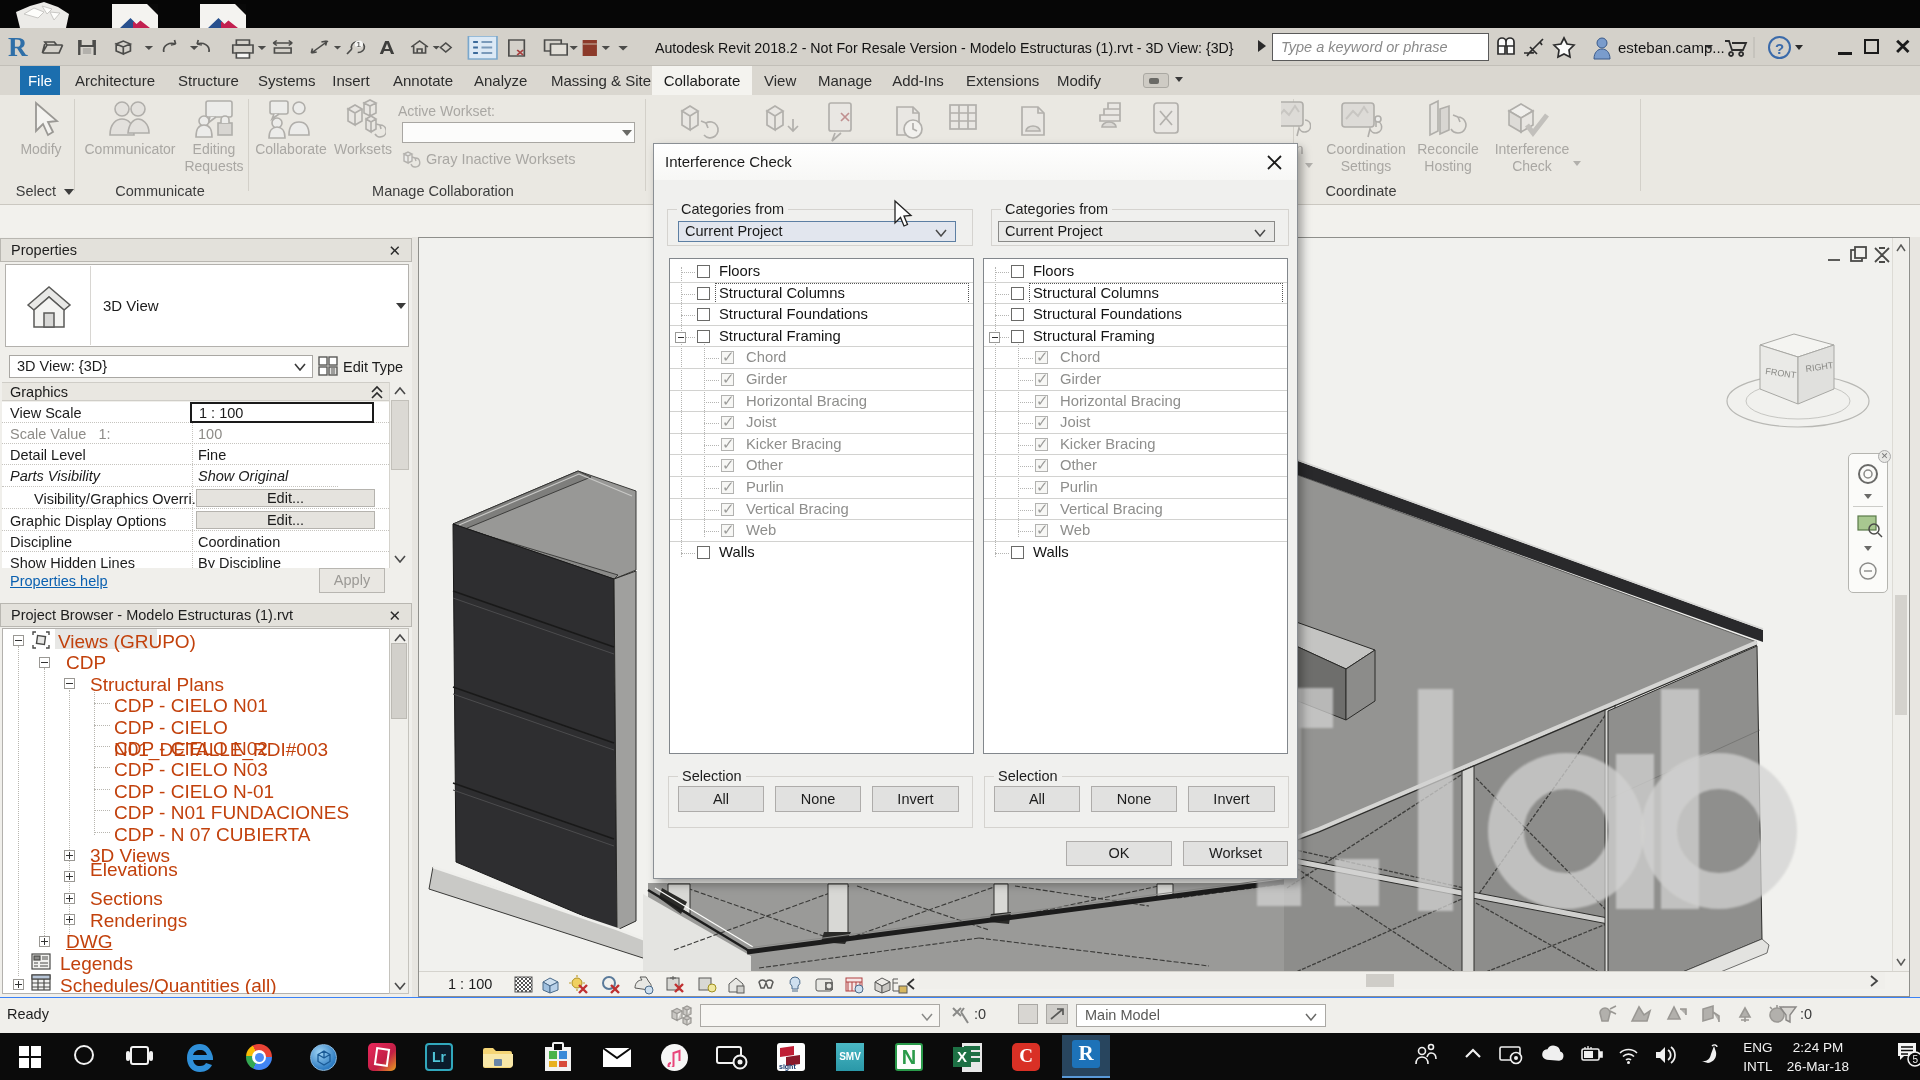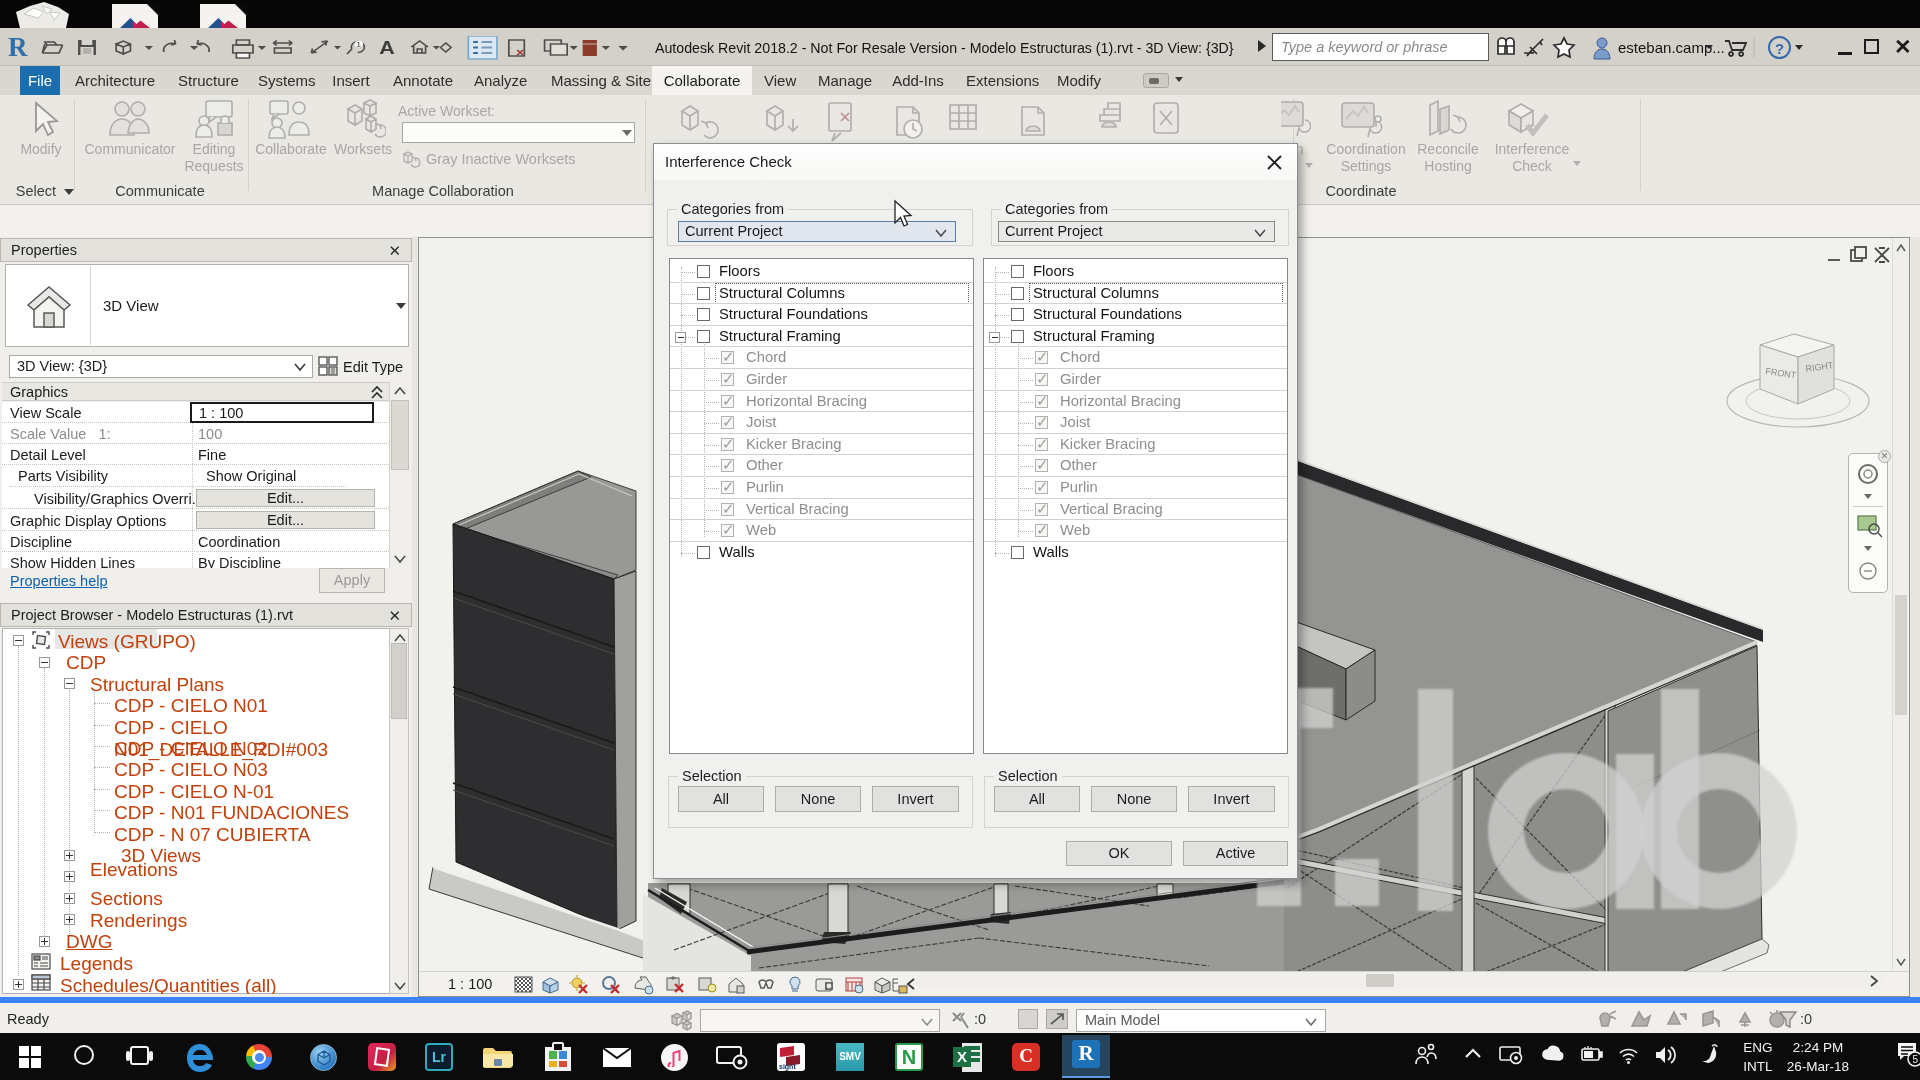--- a/index.html
+++ b/index.html
@@ -11,21 +11,21 @@
 #ribbon{left:0;top:95px;width:1920px;height:110px;background:#eae8e2;border-bottom:1px solid #cbc8c1;}
 #optbar{left:0;top:205px;width:1920px;height:32px;background:#f2f1ed;}
 .tab{position:absolute;top:0;height:29px;line-height:29px;font-size:15px;color:#2d2d2d;text-align:center;}
 .rlbl{position:absolute;font-size:14px;color:#a9a7a3;text-align:center;line-height:17px;}
 .rgrp{position:absolute;top:88px;font-size:14.5px;color:#3d3d3d;text-align:center;}
 .rdiv{position:absolute;top:4px;width:1px;height:92px;background:#d3d0c9;}
 
 #panels{left:0;top:237px;width:412px;height:760px;background:#f0efeb;}
 .ptitle{position:absolute;left:0;width:412px;height:24px;background:#e3e1db;border:1px solid #b9b7b1;font-size:14.5px;color:#1d1d1d;line-height:23px;padding-left:10px;}
 
-#statusbar{left:0;top:997px;width:1920px;height:36px;background:#f0efeb;border-top:6px solid #3b82f6;font-size:14.5px;color:#1e1e1e;}
+#statusbar{left:0;top:997px;width:1920px;height:36px;background:#f0efeb;border-top:1px solid #3b82f6;font-size:14.5px;color:#1e1e1e;}
 #taskbar{left:0;top:1033px;width:1920px;height:47px;background:#0b0b0b;}
 
 #viewport{left:418px;top:237px;width:1492px;height:760px;background:#f1f1ee;border:1px solid #8f8f8b;}
 
 #dlg{left:653px;top:143px;width:645px;height:736px;background:#f0f0ee;border:1px solid #8a8f94;box-shadow:4px 5px 9px rgba(0,0,0,0.35);}
 #dlgtitle{position:absolute;left:0;top:0;width:643px;height:36px;background:linear-gradient(#ffffff,#f7f7f5);font-size:15px;color:#1a1a1a;line-height:36px;padding-left:11px;}
 .gbox{position:absolute;border:1px solid #d5d3cf;}
 .glab{position:absolute;top:-9px;left:9px;background:#f0f0ee;padding:0 4px;font-size:14.5px;color:#1c1c1c;}
 .tree{position:absolute;background:#fff;border:1px solid #82878c;}
 .wbtn{position:absolute;background:#e1e1e0;border:1px solid #aeacaa;font-size:14.5px;color:#1c1c1c;text-align:center;}
@@ -350,21 +350,21 @@
           <span class="abs" style="left:188px;top:0px;width:184px;height:21px;border:2px solid #1a1a1a;background:#fff;padding:1px 0 0 7px;">1 : 100</span>
         </div>
     <div class="abs" style="left:0;top:21px;width:387px;height:21px;border-bottom:1px dotted #c6c4bf;color:#8e8c88;">
           <span class="abs" style="left:8px;top:3px;">Scale Value&nbsp;&nbsp;&nbsp;1:</span>
           <span class="abs" style="left:196px;top:3px;">100</span>
         </div>
     <div class="abs" style="left:0;top:42px;width:387px;height:21px;border-bottom:1px dotted #c6c4bf;">
           <span class="abs" style="left:8px;top:3px;">Detail Level</span>
           <span class="abs" style="left:196px;top:3px;">Fine</span>
         </div>
-    <div class="abs" style="left:8px;top:63px;width:336px;height:22px;border-bottom:1px dotted #c6c4bf;">
+    <div class="abs" style="left:0;top:63px;width:336px;height:22px;border-bottom:1px dotted #c6c4bf;font-style:italic;">
           <span class="abs" style="left:8px;top:3px;">Parts Visibility</span>
           <span class="abs" style="left:196px;top:3px;">Show Original</span>
         </div>
     <div class="abs" style="left:0;top:85px;width:387px;height:22px;border-bottom:1px dotted #c6c4bf;">
           <span class="abs" style="left:8px;top:4px;margin-left:24px;">Visibility/Graphics Overri...</span>
           <span class="abs" style="left:194px;top:2px;width:179px;height:18px;background:#e5e3de;border:1px solid #b5b3ae;text-align:center;line-height:17px;">Edit...</span>
         </div>
     <div class="abs" style="left:0;top:107px;width:387px;height:22px;border-bottom:1px dotted #c6c4bf;">
           <span class="abs" style="left:8px;top:4px;">Graphic Display Options</span>
           <span class="abs" style="left:194px;top:2px;width:179px;height:18px;background:#e5e3de;border:1px solid #b5b3ae;text-align:center;line-height:17px;">Edit...</span>
@@ -432,21 +432,21 @@
     <div class="abs" style="left:112px;top:89px;">CDP - CIELO N01_DETALLE_RDI#003</div>
     <div class="abs" style="left:112px;top:110px;">CDP - CIELO N02</div>
     <div class="abs" style="left:112px;top:131px;">CDP - CIELO N03</div>
     <div class="abs" style="left:112px;top:153px;">CDP - CIELO N-01</div>
     <div class="abs" style="left:112px;top:174px;">CDP - N01 FUNDACIONES</div>
     <div class="abs" style="left:112px;top:196px;">CDP - N 07 CUBIERTA</div>
     <div class="abs" style="left:62px;top:222px;width:11px;height:11px;border:1px solid #9a9894;background:#fff;">
           <div class="abs" style="left:1px;top:4px;width:7px;height:1px;background:#333;"></div>
           <div class="abs" style="left:4px;top:1px;width:1px;height:7px;background:#333;"></div>
         </div>
-    <div class="abs" style="left:88px;top:217px;margin-left:31px;">3D Views</div>
+    <div class="abs" style="left:88px;top:217px;">3D Views</div>
     <div class="abs" style="left:62px;top:243px;width:11px;height:11px;border:1px solid #9a9894;background:#fff;">
           <div class="abs" style="left:1px;top:4px;width:7px;height:1px;background:#333;"></div>
           <div class="abs" style="left:4px;top:1px;width:1px;height:7px;background:#333;"></div>
         </div>
     <div class="abs" style="left:88px;top:231px;">Elevations</div>
     <div class="abs" style="left:62px;top:265px;width:11px;height:11px;border:1px solid #9a9894;background:#fff;">
           <div class="abs" style="left:1px;top:4px;width:7px;height:1px;background:#333;"></div>
           <div class="abs" style="left:4px;top:1px;width:1px;height:7px;background:#333;"></div>
         </div>
     <div class="abs" style="left:88px;top:260px;">Sections</div>
@@ -1146,18 +1146,18 @@
 <div class="wbtn" style="left:24px;top:642px;width:86px;height:26px;line-height:24px;">All</div>
 <div class="wbtn" style="left:121px;top:642px;width:86px;height:26px;line-height:24px;">None</div>
 <div class="wbtn" style="left:218px;top:642px;width:87px;height:26px;line-height:24px;">Invert</div>
 <div class="gbox" style="left:330px;top:632px;width:305px;height:52px;">
         <div class="glab">Selection</div>
       </div>
 <div class="wbtn" style="left:340px;top:642px;width:86px;height:26px;line-height:24px;">All</div>
 <div class="wbtn" style="left:437px;top:642px;width:86px;height:26px;line-height:24px;">None</div>
 <div class="wbtn" style="left:534px;top:642px;width:87px;height:26px;line-height:24px;">Invert</div>
 <div class="wbtn" style="left:412px;top:697px;width:106px;height:25px;line-height:23px;">OK</div>
-<div class="wbtn" style="left:529px;top:697px;width:105px;height:25px;line-height:23px;">Active</div>
+<div class="wbtn" style="left:529px;top:697px;width:105px;height:25px;line-height:23px;">Workset</div>
 
 <svg class="abs" style="left:237px;top:55px;" width="22" height="30" viewBox="0 0 22 30">
         <path d="M4 2 L4 24 L9.5 18.5 L13 27 L16.5 25.5 L13 17 L20 16.5 Z" fill="#fff" stroke="#222" stroke-width="1.3"></path>
       </svg>
 </div>
 </div>
 </body></html>

